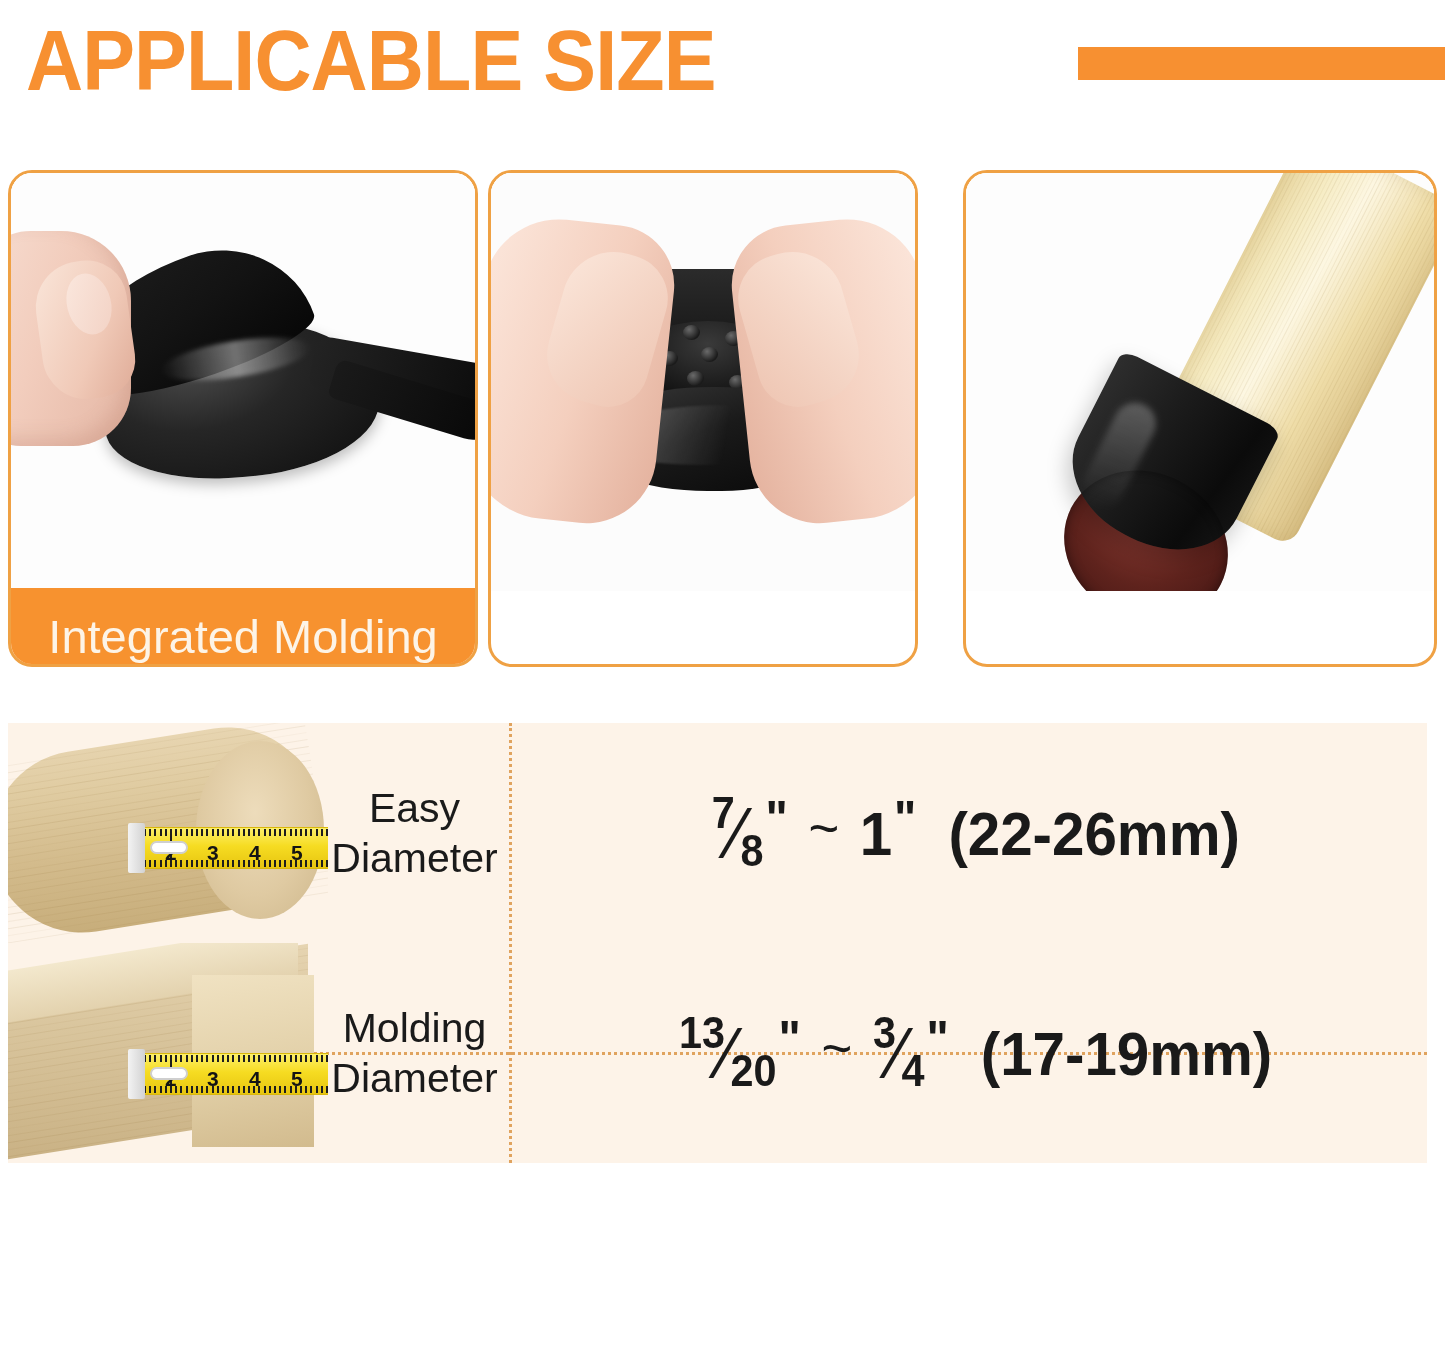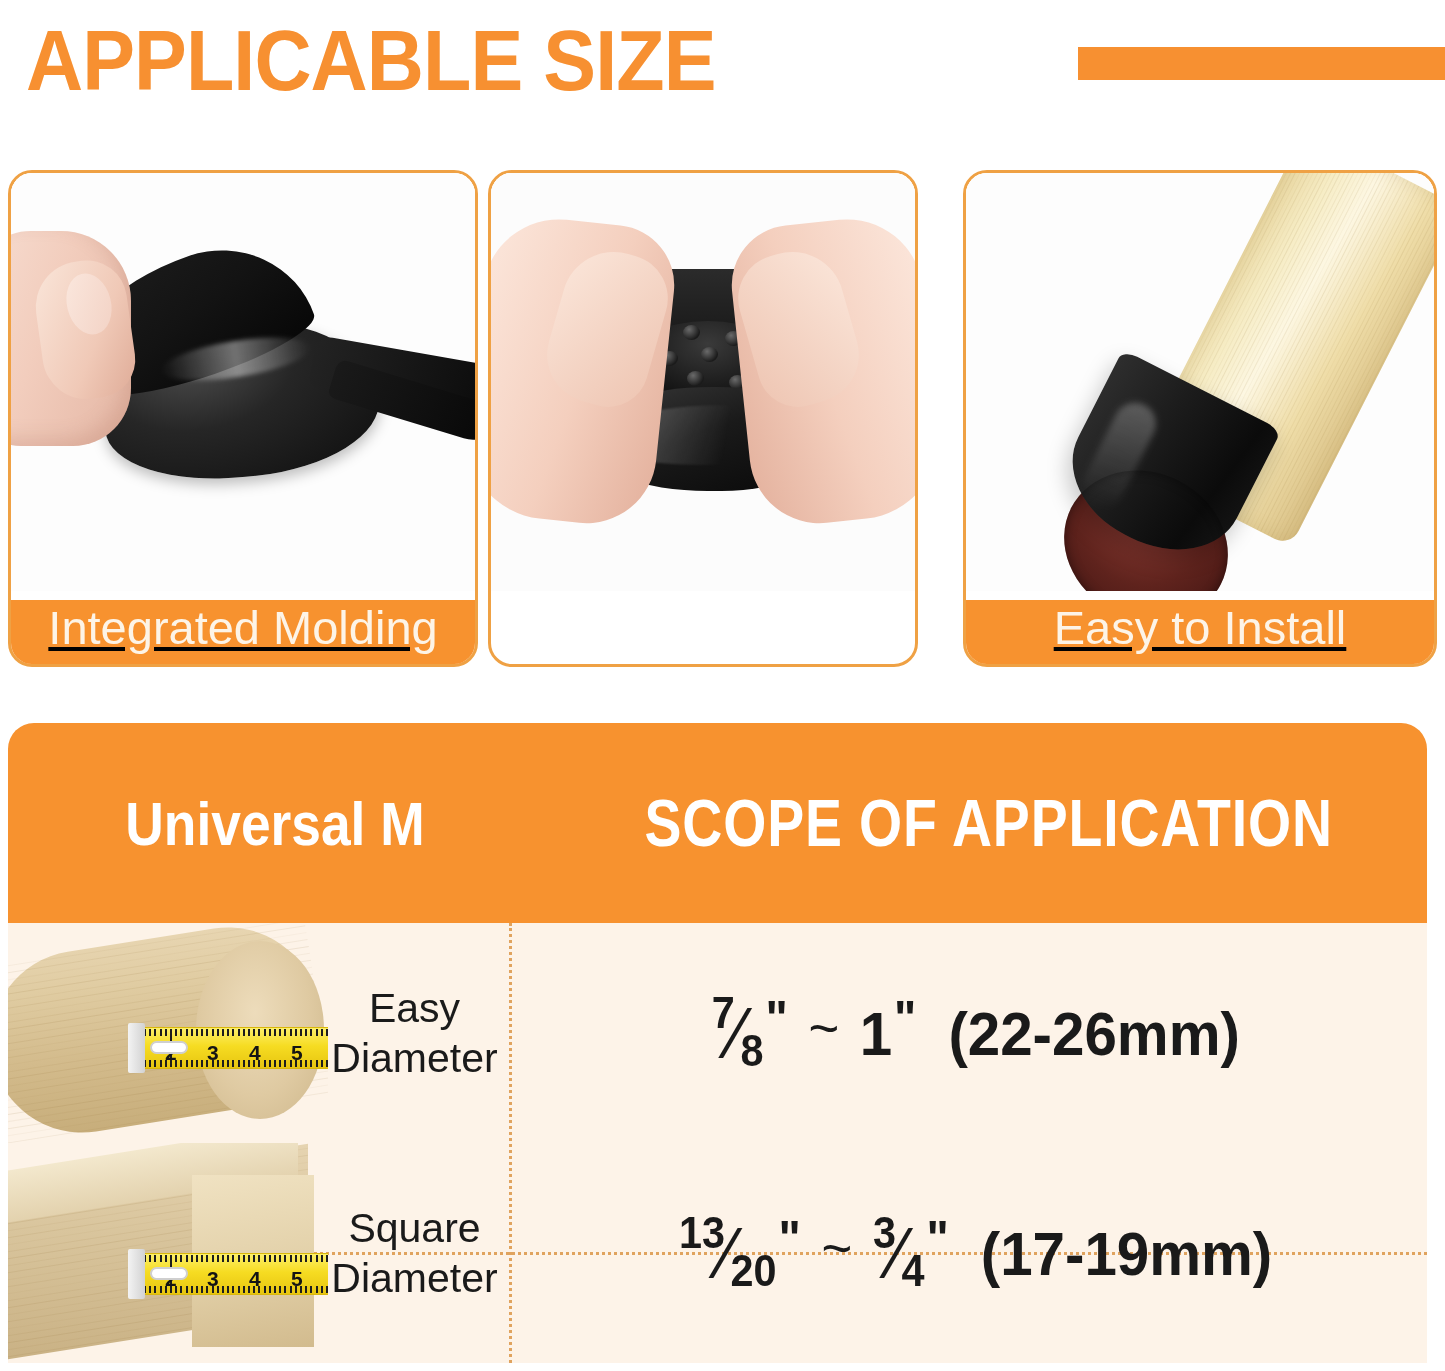--- a/index.html
+++ b/index.html
@@ -70,26 +70,25 @@
     position: relative;
     width: 100%;
     height: 418px;
     background: #ffffff;
     overflow: hidden;
   }
   .card-caption {
     position: absolute;
     left: 0; bottom: 0;
     width: 100%;
-    height: 64px;
+    height: 76px;
     background: #F7922F;
     display: flex;
-    align-items: flex-start;
+    align-items: flex-end;
     justify-content: center;
-    text-decoration: underline;
   }
   .card-caption span {
     color: #FDF4E7;
     font-size: 47px;
     font-weight: 400;
     letter-spacing: 0px;
     white-space: nowrap;
   }
 
   
@@ -578,37 +577,26 @@
               <i style="left: 166px; opacity: 0.63;"></i>
               <i style="left: 170px; opacity: 0.29;"></i>
               <i style="left: 174px; opacity: 0.44;"></i>
             </div>
         </div>
         <div class="p3-felt"></div>
         <div class="p3-cap"></div>
         <div class="p3-capgloss"></div>
         <div class="p3-feltring"></div>
       </div>
-      <div class="card-caption">
-        <span>Easy to Install</span>
-      </div>
     </div>
 
   </div>
 
   <div class="spec">
 
-    <div class="spec-header">
-      <div class="cell-left">
-        <span class="hdr-universal">Universal M</span>
-      </div>
-      <div class="cell-right">
-        <span class="hdr-scope">SCOPE OF APPLICATION</span>
-      </div>
-    </div>
 
     <div class="spec-body">
       <div class="col-divider"></div>
 
       <div class="spec-row">
         <div class="cell-image">
           <div class="round-leg">
             <div class="wood-grain" id="grainR">
                 <i style="top: 4px; opacity: 0.32;"></i>
                 <i style="top: 11px; opacity: 0.52;"></i>
@@ -853,21 +841,21 @@
               <div class="tick" style="left: 190px; top: auto; height: 7px; bottom: 1px;"></div>
               <div class="tape-num" style="left: 29px; top: 13px;">2</div>
               <div class="tape-num" style="left: 71px; top: 13px;">3</div>
               <div class="tape-num" style="left: 113px; top: 13px;">4</div>
               <div class="tape-num" style="left: 155px; top: 13px;">5</div>
             </div>
           <div class="tape-hook" style="left:120px; top:106px;"></div>
           <div class="tape-clip" style="left:142px; top:124px;"></div>
         </div>
         <div class="cell-label">
-          <span><em style="font-style:normal">Square</em><br><em style="font-style:normal">Diameter</em></span>
+          <span><em style="font-style:normal">Molding</em><br><em style="font-style:normal">Diameter</em></span>
         </div>
         <div class="cell-value">
           <div class="value-text">
             <span class="frac">
               <span class="num">13</span>
               <span class="slash">⁄</span>
               <span class="den">20</span>
             </span>
             <span class="quote">"</span>
             <span class="tilde">~</span>

